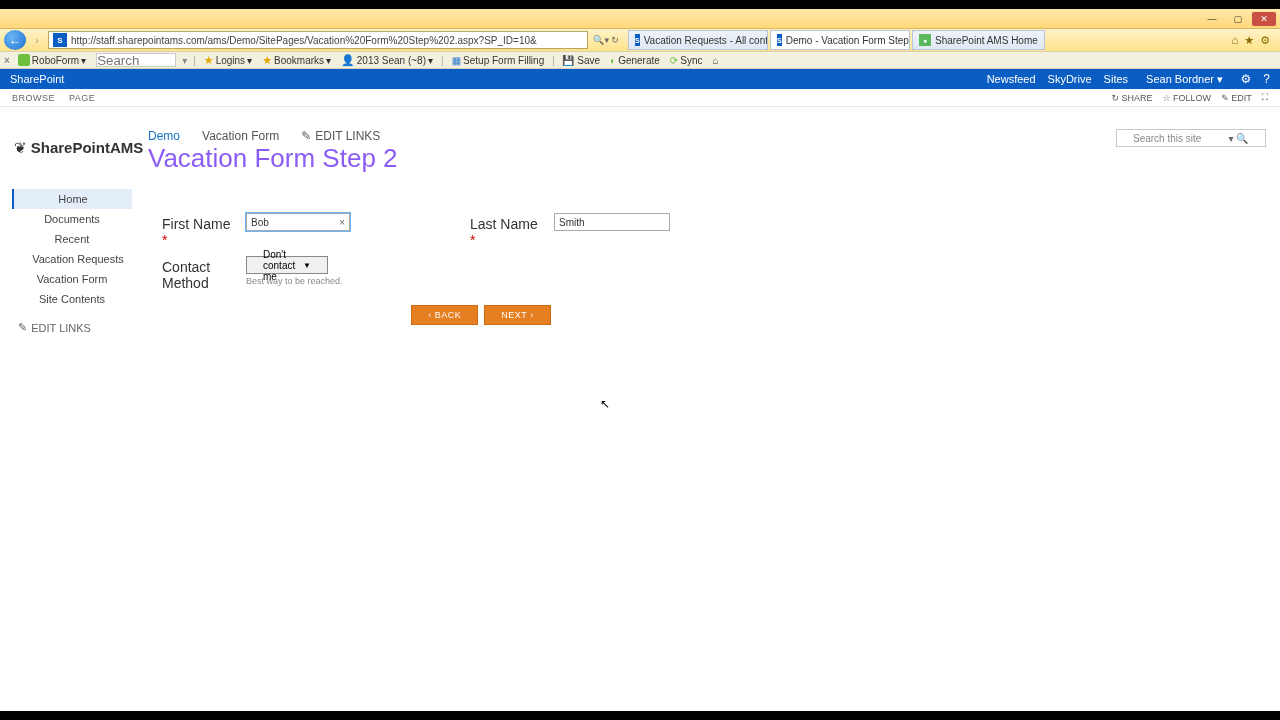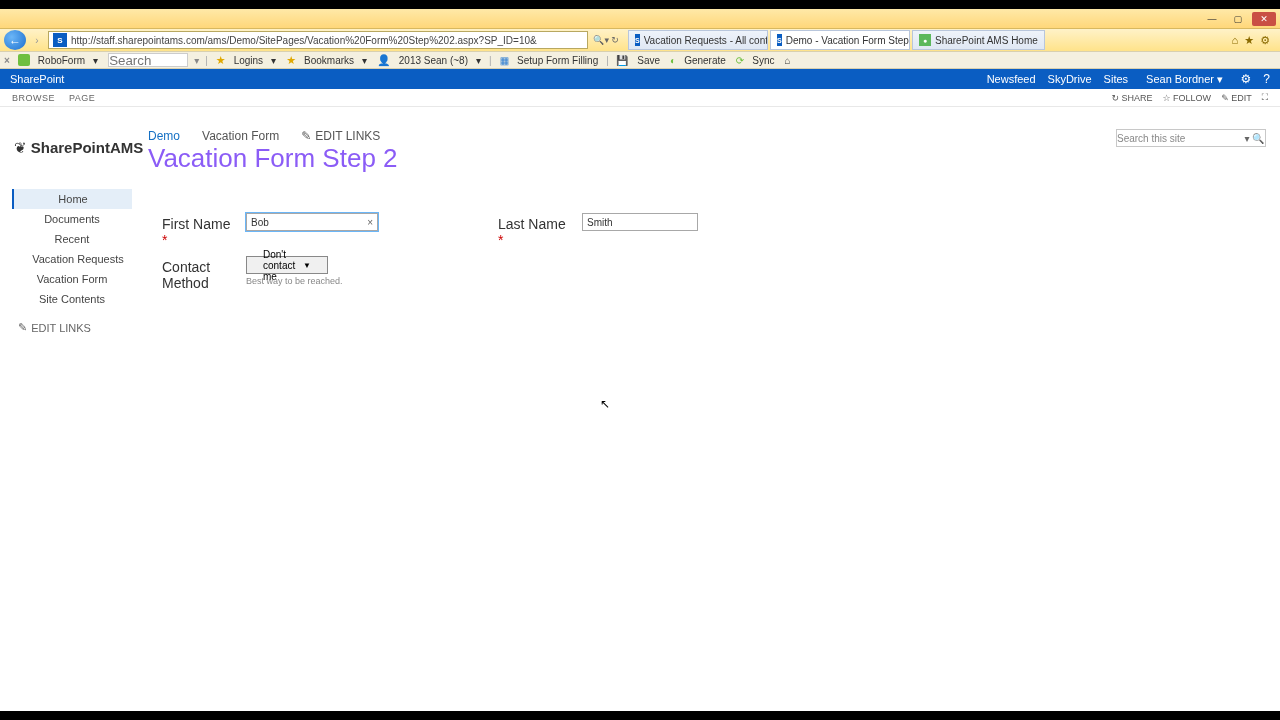--- a/index.html
+++ b/index.html
@@ -23,21 +23,21 @@
 .tab-strip { display: flex; gap: 2px; margin-left: 4px; flex: 1; }
 .tab { height: 20px; background: linear-gradient(#eef3fa,#e0e8f4); border: 1px solid #b8c6dc; padding: 0 6px; display: flex; align-items: center; font-size: 10px; color: #333; gap: 4px; max-width: 140px; overflow: hidden; white-space: nowrap; }
 .tab.active { background: #fff; }
 .tab-favicon { width: 12px; height: 12px; background: #0a5dc2; display:flex; align-items:center; justify-content:center; color:#fff; font-size:7px; font-weight:bold;}
 .tab-favicon.green { background: #5cb85c; }
 .icon-btns-right { display: flex; gap: 6px; padding-right: 6px; color: #8a6a00; font-size: 11px; }
 
 
 .tool-row { height: 18px; background: #f4f0e0; border-top: 1px solid #d8d0b0; border-bottom: 1px solid #d8d0b0; display: flex; align-items: center; padding: 0 4px; gap: 6px; font-size: 10px; color: #333; }
 .tool-row .x { color: #888; font-weight: bold; }
-.tool-item { display: flex; align-items: center; gap: 8px; padding: 0 2px; }
+.tool-item { display: flex; align-items: center; gap: 2px; padding: 0 2px; }
 .tool-icon { width: 12px; height: 12px; border-radius: 2px; }
 .ti-green { background: #6fbf3f; }
 .ti-yellow { color: #e0a800; font-size: 11px; }
 .ti-blue { color: #2d7dd2; }
 .tool-search { width: 80px; height: 14px; border: 1px solid #ccc; background: #fff; margin-left: 2px;}
 .tool-sep { color: #aaa; }
 
 
 .suite-bar { height: 20px; background: #0a5dc2; color: #fff; display: flex; align-items: center; font-size: 11px; padding: 0 10px; }
 .suite-left { flex: 1; }
@@ -55,39 +55,39 @@
 
 .logo { position: absolute; left: 14px; top: 32px; font-size: 15px; color: #333; font-weight: 600; }
 .logo b { font-weight: 700; }
 
 .bc { position: absolute; left: 148px; top: 22px; font-size: 12px; color: #555; display: flex; gap: 22px; align-items: center; }
 .bc a { color: #1570c4; text-decoration: none; }
 .bc .edit-links { display: flex; align-items: center; gap: 4px; color: #555; }
 
 .page-title { position: absolute; left: 148px; top: 36px; font-size: 26px; font-weight: 200; color: #8b5cf6; }
 
-.search-box { position: absolute; right: 14px; top: 22px; width: 150px; height: 18px; border: 1px solid #c8c8c8; display: flex; align-items: center; padding: 0 0; font-size: 10px; color: #888; }
+.search-box { position: absolute; right: 14px; top: 22px; width: 150px; height: 18px; border: 1px solid #c8c8c8; display: flex; align-items: center; padding: 0 16px; font-size: 10px; color: #888; }
 .search-box .dd { margin-left: auto; display: flex; gap: 3px; color: #666; }
 
 
 .left-nav { position: absolute; left: 12px; top: 82px; width: 120px; font-size: 11px; text-align: center; }
 .left-nav .nav-item { padding: 4px 6px; color: #444; display: block; }
 .left-nav .nav-item.active { background: #e4eef8; border-left: 2px solid #0a5dc2; }
 .left-nav .sub { padding-left: 18px; }
 .left-nav .edit-links2 { margin-top: 8px; color: #666; display: flex; align-items: center; gap: 4px; }
 
 
 .form-panel { position: absolute; left: 148px; top: 96px; width: 666px; }
 .form-header { background: #3d3d3d; color: #fff; font-size: 15px; padding: 4px 12px; font-weight: 300; }
 .form-body { padding: 10px 14px 18px; }
 .form-row { display: flex; align-items: flex-start; gap: 40px; margin-bottom: 8px; }
 .field { display: flex; align-items: flex-start; gap: 8px; }
 .field-label { width: 76px; font-size: 14px; color: #333; padding-top: 3px; }
 .req { color: #c00; }
-.text-input { height: 18px; width: 132px; border: 1px solid #a8a8a8; font-size: 10px; padding: 0 4px; background: #fff; color: #333; display: flex; align-items: center; position: relative; }
+.text-input { height: 18px; width: 104px; border: 1px solid #a8a8a8; font-size: 10px; padding: 0 4px; background: #fff; color: #333; display: flex; align-items: center; position: relative; }
 .text-input.focused { box-shadow: 0 0 0 1px #6bb6f7; }
 .text-input .clear-x { position: absolute; right: 4px; color: #666; font-size: 10px; }
 .select-input { height: 18px; width: 82px; border: 1px solid #888; font-size: 10px; padding: 0 16px; display: flex; align-items: center; background: #f0f0f0; }
 .select-input .caret { margin-left: auto; font-size: 8px; }
 .hint { font-size: 9px; color: #888; margin-top: 2px; }
 .people-input { height: 18px; width: 206px; border: 1px solid #a8a8a8; background: #fff; }
 .people-icons { display: flex; gap: 4px; font-size: 10px; color: #666; margin-left: 4px; align-items: center; }
 
 .form-buttons { display: flex; justify-content: center; gap: 6px; margin-top: 14px; }
 .btn { background: #e67e22; color: #fff; font-size: 9px; padding: 4px 16px; letter-spacing: 0.5px; border: 1px solid #d06a10; }
@@ -256,20 +256,24 @@
             <div>
               <div class="select-input">
                 <span>Don't contact me</span>
                 <span class="caret">▼</span>
               </div>
               <div class="hint">Best way to be reached.</div>
             </div>
           </div>
         </div>
 
+        <div class="form-buttons">
+          <div class="btn">‹ <span>BACK</span></div>
+          <div class="btn"><span>NEXT</span> ›</div>
+        </div>
       </div>
     </div>
 
     <div class="cursor">↖</div>
   </div>
 
 </div>
 <div class="letterbox-bottom"></div>
 
 </body></html>

